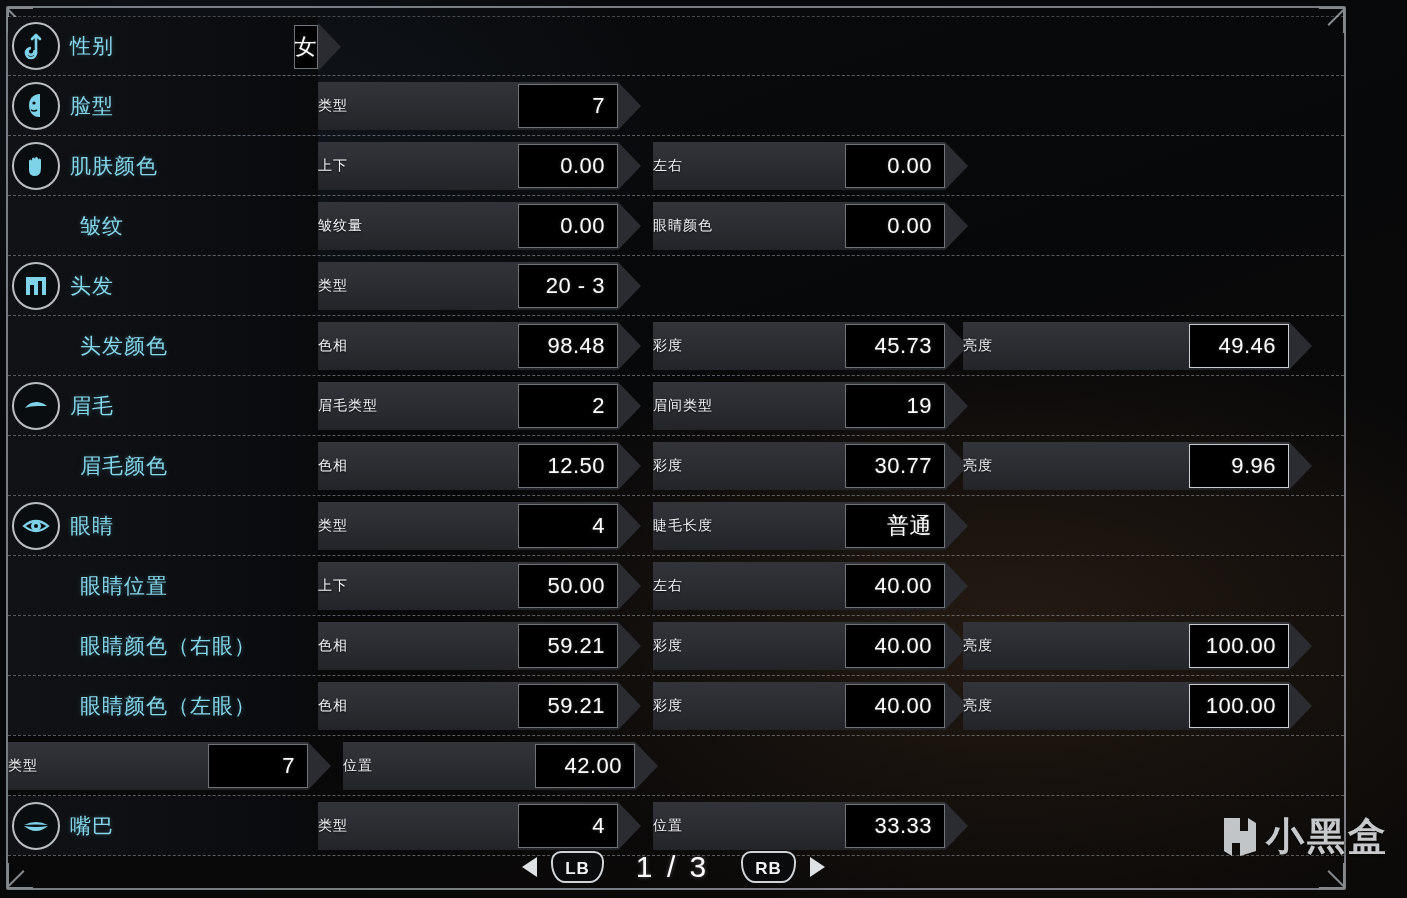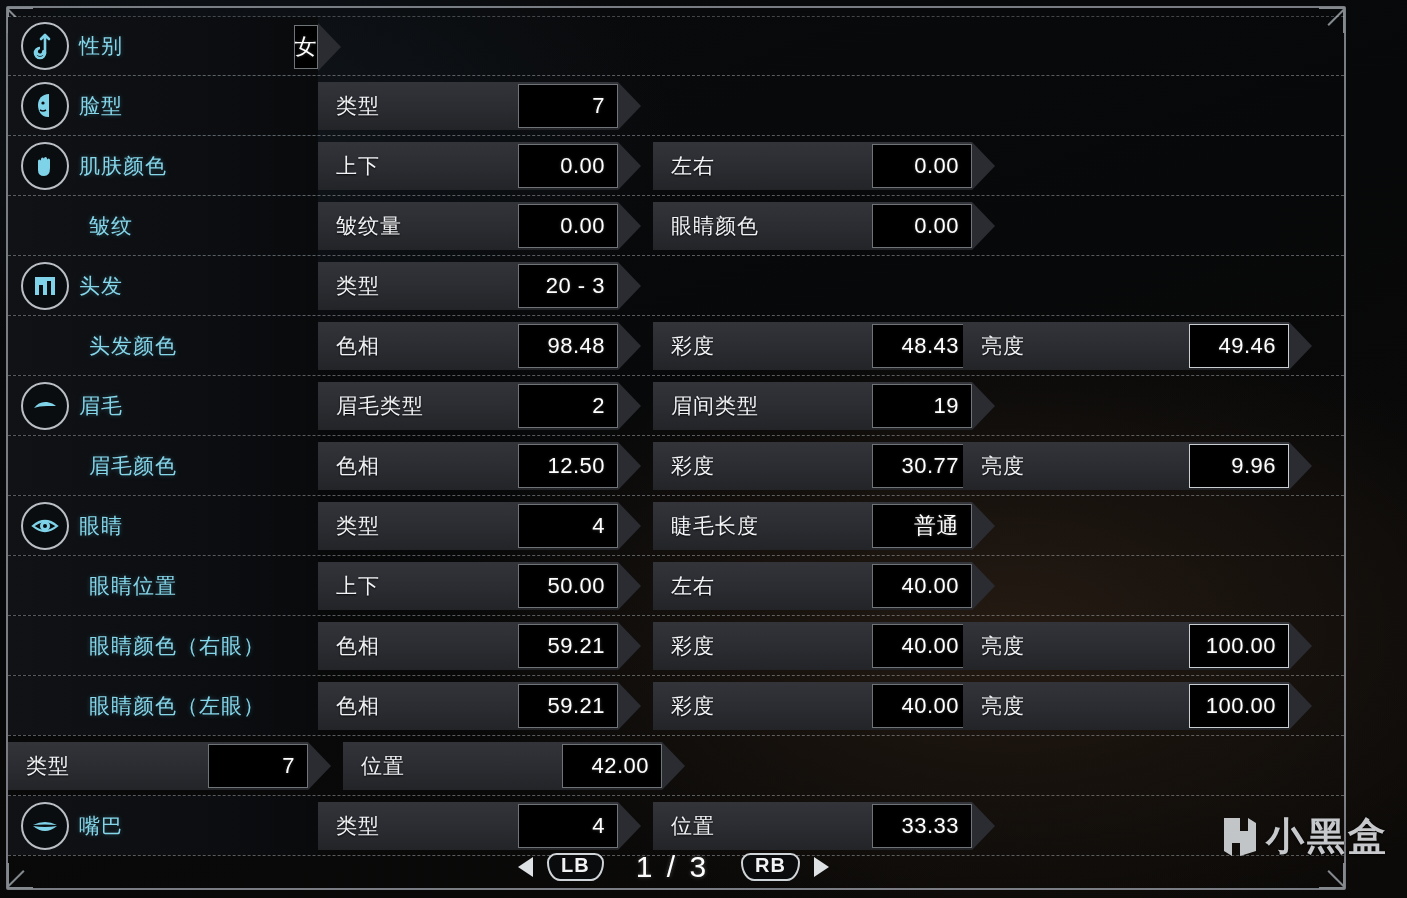--- a/index.html
+++ b/index.html
@@ -51,21 +51,21 @@
     height:60px;
     display:flex; align-items:stretch;
     border-bottom:1px dashed rgba(200,205,210,.42);
   }
   .row:first-child{ border-top:1px dashed rgba(200,205,210,.30); }
 
   
   .lbl-cell{
     width:310px; min-width:310px;
     display:flex; align-items:center;
-    padding-left:9px;
+    padding-left:0;
     background:linear-gradient(90deg,#101216 0%, #0b0d10 70%, #090a0c 100%);
   }
   .ico{
     width:48px; height:48px; min-width:48px;
     margin-left:4px; margin-right:10px;
     border-radius:50%;
     border:2px solid #b9bfc4;
     background:#0a0d10;
     display:flex; align-items:center; justify-content:center;
     position:relative;
@@ -91,67 +91,67 @@
   }
   
   .field .tip{
     position:absolute; right:-23px; top:0;
     width:0; height:0;
     border-top:24px solid transparent;
     border-bottom:24px solid transparent;
     border-left:23px solid #2a2c31;
   }
   .field .fname{
-    color:#f2f3f5; font-size:21px; letter-spacing:1px;
-    margin-left:18px; white-space:nowrap;
+    color:#f2f3f5; font-size:14px; letter-spacing:1px;
+    white-space:nowrap;
     text-shadow:0 1px 2px rgba(0,0,0,.9);
   }
   .field .box{
     position:absolute; right:0; top:2px;
     height:44px;
     background:#000;
     border:1px solid #6f7479;
     display:flex; align-items:center; justify-content:flex-end;
     padding-right:12px;
   }
   .field .box.center{ justify-content:center; padding-right:0; }
   .field .box .val{
     color:#ffffff; font-size:22px; letter-spacing:.5px;
     text-shadow:0 0 3px rgba(255,255,255,.25);
     white-space:nowrap;
   }
   .field .box.hl{ border-color:#c9ced3; }
 
   
   .c1{ left:0px;   width:300px; }
-  .c2{ left:335px; width:319px; }
+  .c2{ left:335px; width:292px; }
   .c3{ left:645px; width:326px; }
   .c1 .box{ width:100px; }
   .c2 .box{ width:100px; }
   .c3 .box{ width:100px; }
 
   
   #pagenav{
     position:absolute; left:0; right:0; bottom:14px;
     display:flex; align-items:center; justify-content:center;
     gap:14px;
     padding-right:60px;
   }
   .arrow{
     width:0;height:0;
     border-top:10px solid transparent;
     border-bottom:10px solid transparent;
   }
   .arrow.left{ border-right:15px solid #dfe2e5; }
   .arrow.right{ border-left:15px solid #dfe2e5; }
   .bumper{
-    color:#f0f2f4; font-size:20px; font-weight:bold;
+    color:#f0f2f4; font-size:17px; font-weight:bold;
     letter-spacing:1px;
     border:2px solid #cfd4d8;
-    padding:0 12px 3px;
+    padding:7px 12px 3px;
     border-radius:10px 10px 14px 14px / 10px 10px 20px 20px;
     background:#0a0b0c;
     line-height:1.05;
   }
   .pagenum{
     color:#ffffff; font-size:30px; letter-spacing:3px;
     margin:0 18px;
     text-shadow:0 0 4px rgba(255,255,255,.3);
   }
 
@@ -314,21 +314,21 @@
             <span class="tip"></span>
             <span class="fname">色相</span>
             <span class="box">
               <span class="val">98.48</span>
             </span>
           </div>
           <div class="field c2">
             <span class="tip"></span>
             <span class="fname">彩度</span>
             <span class="box">
-              <span class="val">48.43</span>
+              <span class="val">45.73</span>
             </span>
           </div>
           <div class="field c3">
             <span class="tip"></span>
             <span class="fname">亮度</span>
             <span class="box hl">
               <span class="val">49.46</span>
             </span>
           </div>
         </div>

